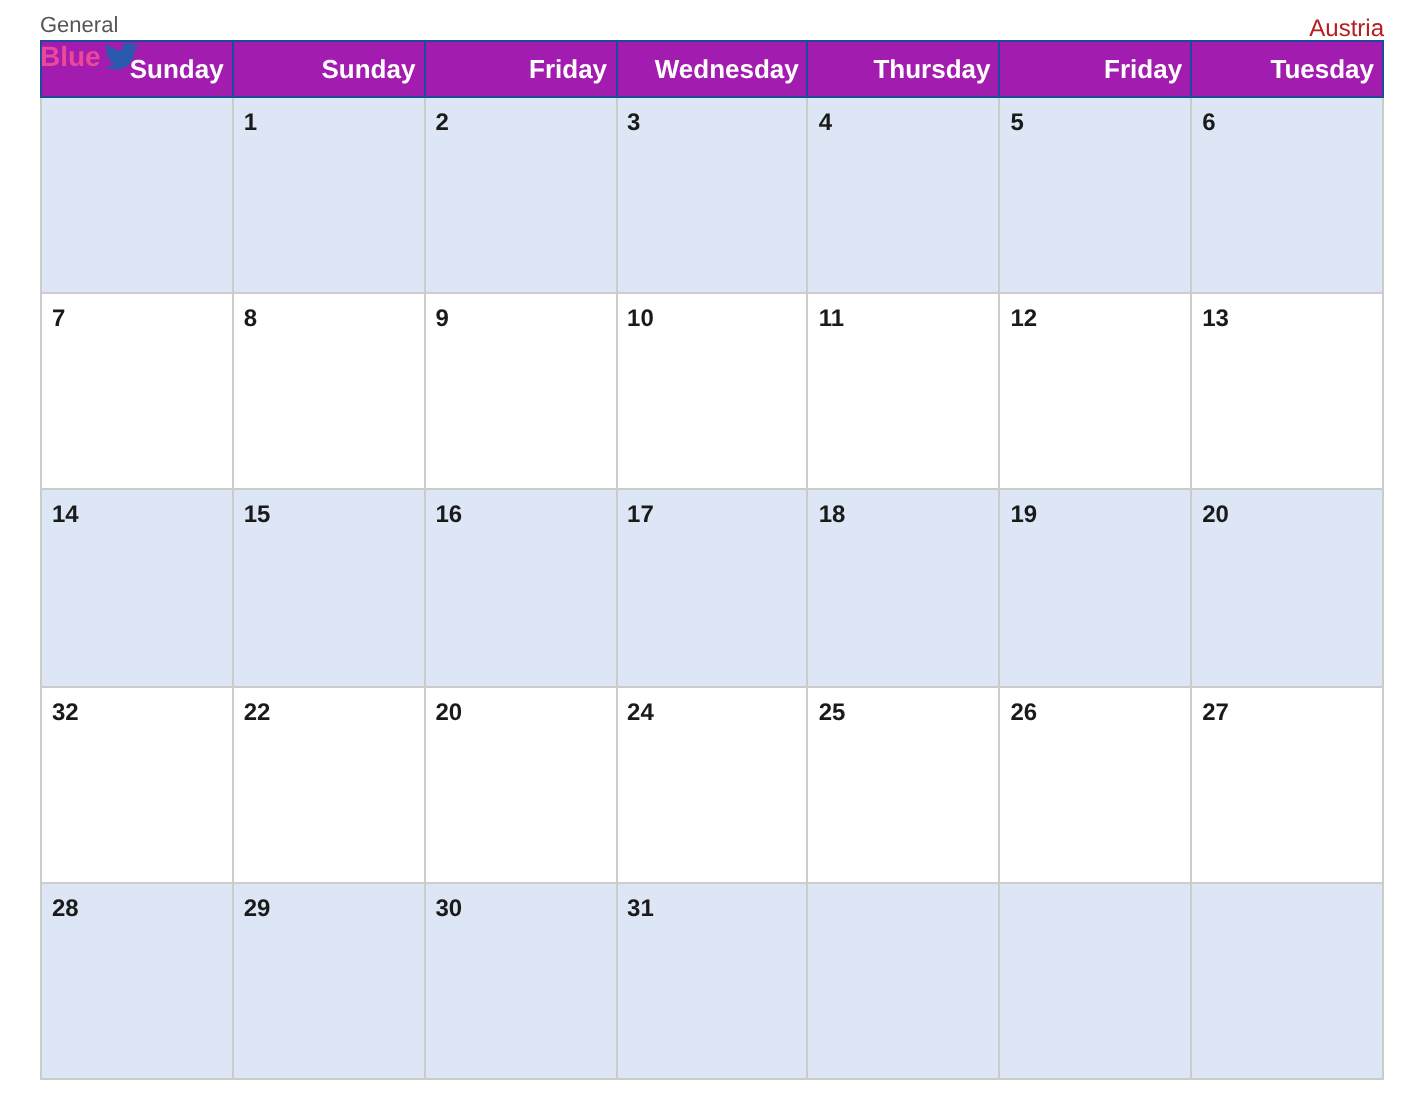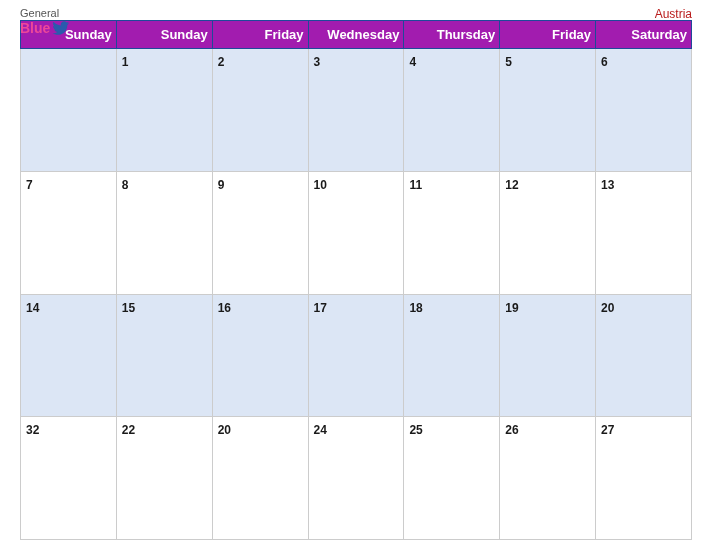--- a/index.html
+++ b/index.html
@@ -111,21 +111,21 @@
 
 <table class="calendar">
   <thead>
     <tr>
     <th>Sunday</th>
         <th>Sunday</th>
         <th>Friday</th>
         <th>Wednesday</th>
         <th>Thursday</th>
         <th>Friday</th>
-        <th>Saturday</th>
+        <th>Tuesday</th>
       </tr>
   </thead>
   <tbody id="calendar-body">
   <tr>
         <td></td>
         <td><span class="day-num">1</span></td>
         <td><span class="day-num">2</span></td>
         <td><span class="day-num">3</span></td>
         <td><span class="day-num">4</span></td>
         <td><span class="day-num">5</span></td>
@@ -151,14 +151,23 @@
       </tr>
       <tr>
         <td><span class="day-num">32</span></td>
         <td><span class="day-num">22</span></td>
         <td><span class="day-num">20</span></td>
         <td><span class="day-num">24</span></td>
         <td><span class="day-num">25</span></td>
         <td><span class="day-num">26</span></td>
         <td><span class="day-num">27</span></td>
       </tr>
+      <tr>
+        <td><span class="day-num">28</span></td>
+        <td><span class="day-num">29</span></td>
+        <td><span class="day-num">30</span></td>
+        <td><span class="day-num">31</span></td>
+        <td></td>
+        <td></td>
+        <td></td>
+      </tr>
     </tbody>
 </table>
 
 </body></html>

